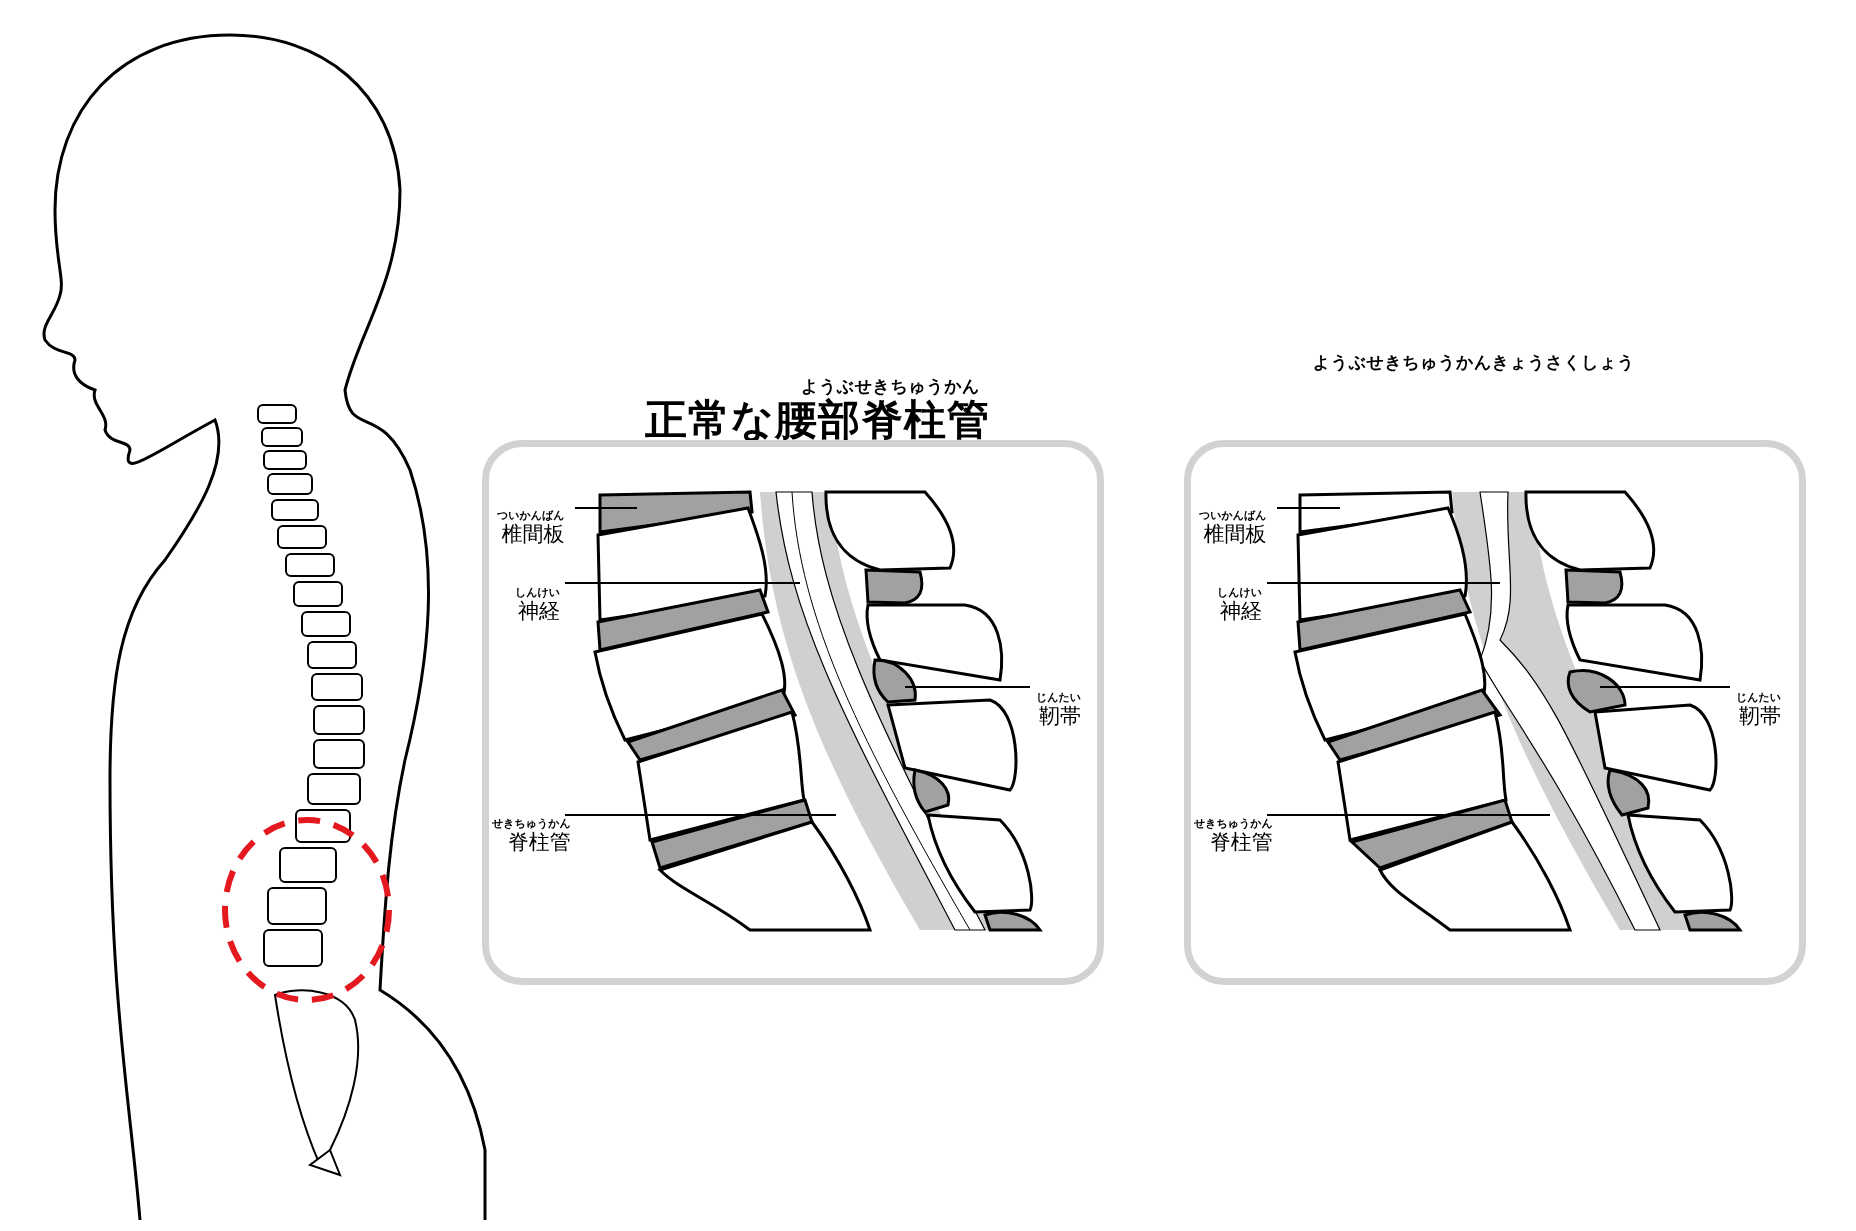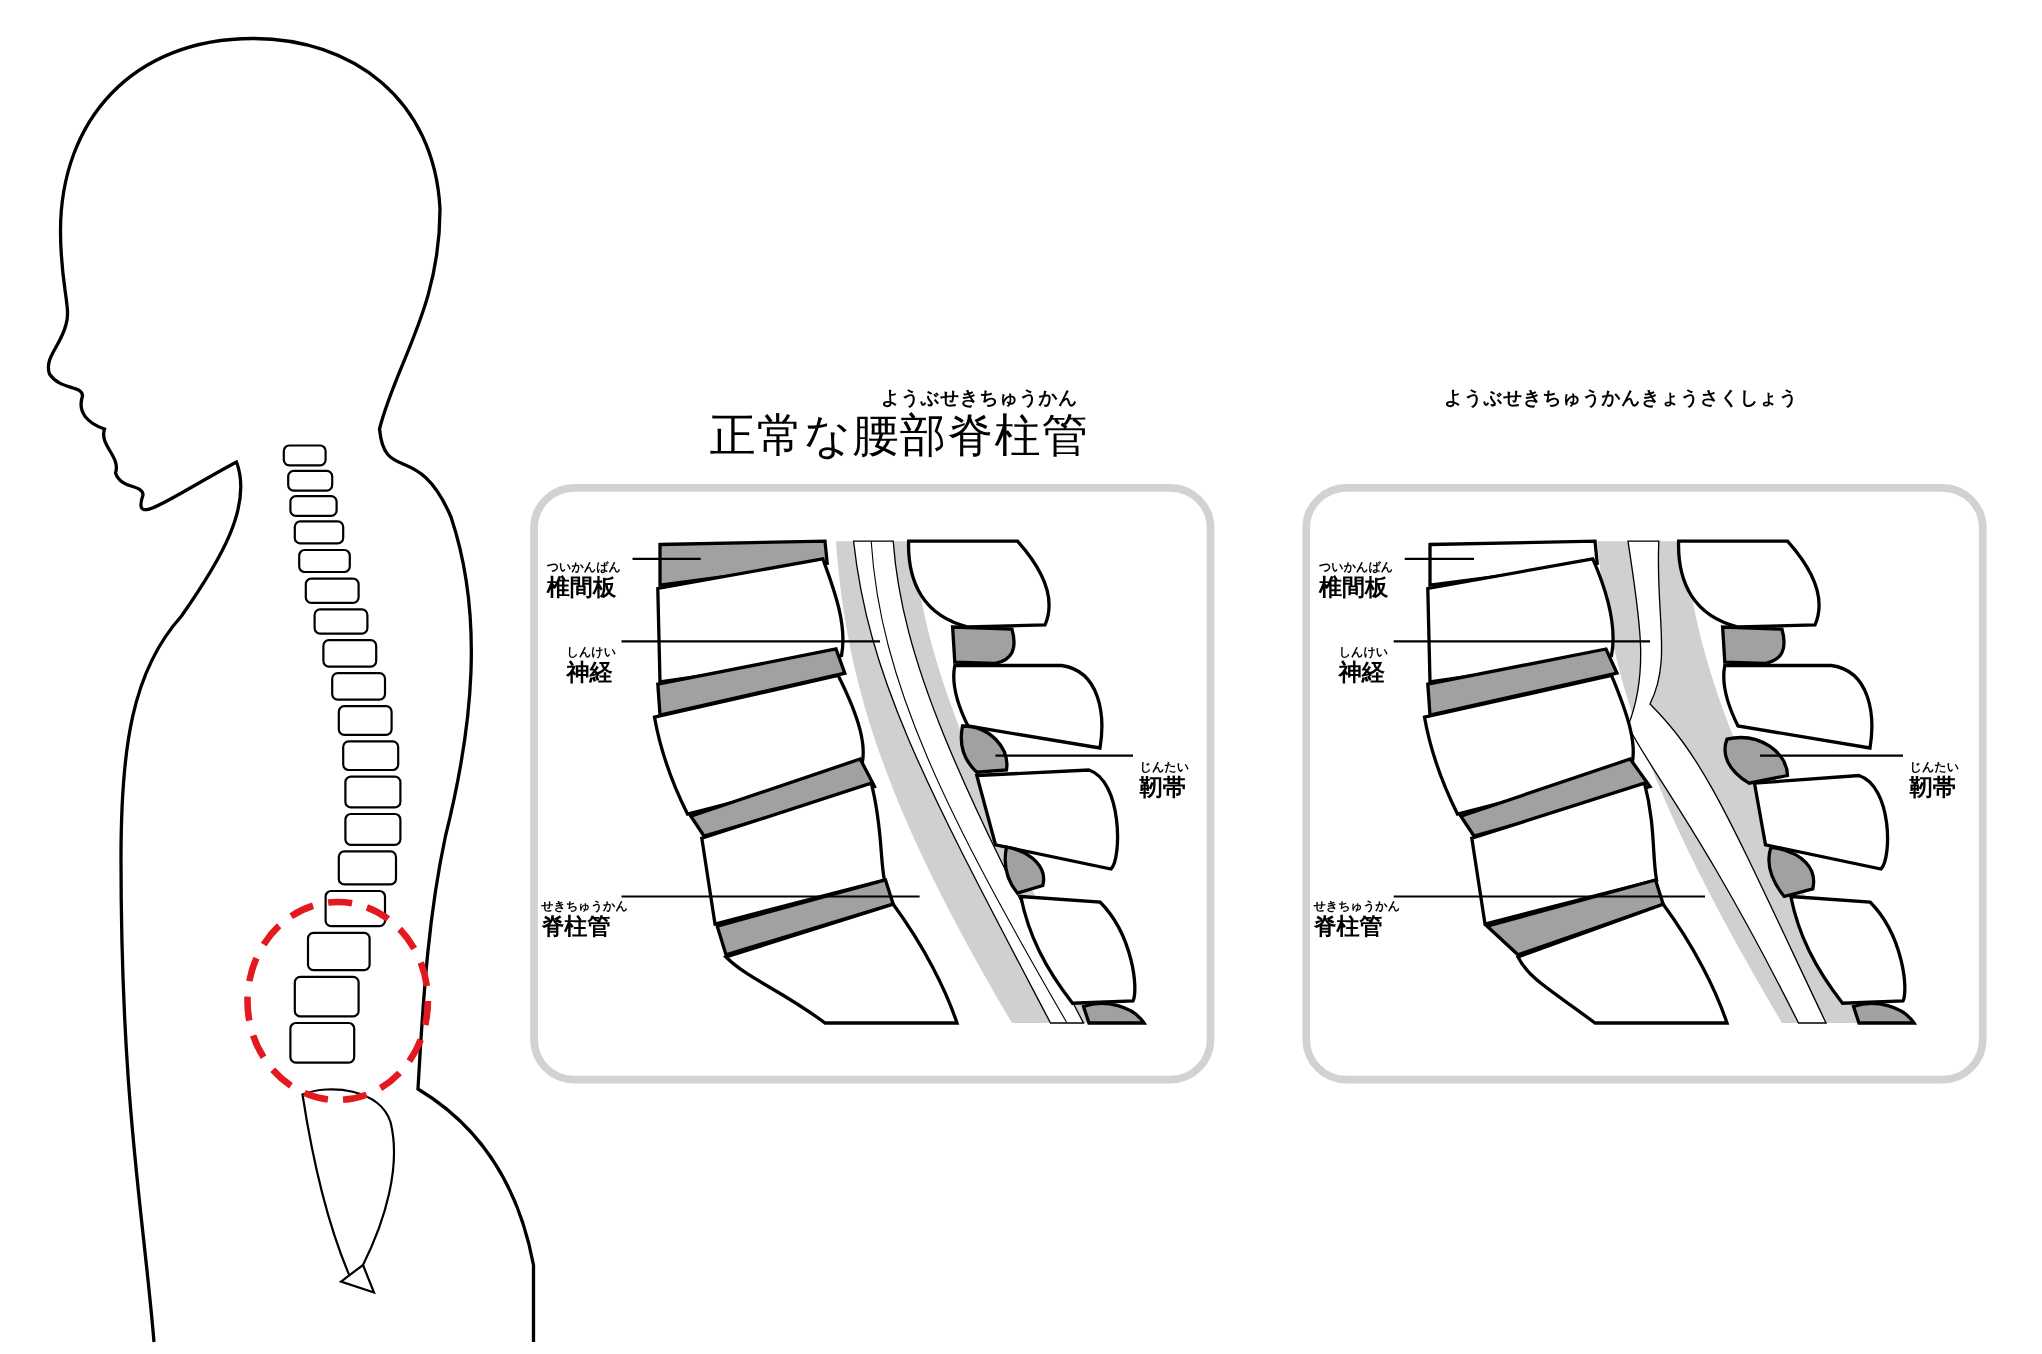--- a/index.html
+++ b/index.html
@@ -1,25 +1,25 @@
 <!DOCTYPE html>
 <html><head>
 <meta charset="utf-8">
 <style>
   html, body { margin: 0; padding: 0; background: #ffffff; }
   body { width: 1856px; height: 1231px; position: relative; overflow: hidden;
          font-family: "DejaVu Sans", "Liberation Sans", sans-serif; color: #000; }
   .title-wrap { position: absolute; text-align: right; }
   .ruby { font-size: 17px; font-weight: bold; letter-spacing: 0.5px; line-height: 20px; }
-  .title { font-size: 42px; font-weight: normal; line-height: 48px; letter-spacing: 1px; }
+  .title { font-size: 42px; font-weight: bold; line-height: 48px; letter-spacing: 1px; }
   .panel { position: absolute; border: 7px solid #d2d2d2; border-radius: 40px; background: #fff;
            box-sizing: border-box; }
   .lbl { position: absolute; text-align: left; }
   .lbl .r { font-size: 11px; font-weight: bold; line-height: 13px; display: block; margin-top: 24px; }
-  .lbl .t { font-size: 21px; font-weight: bold; line-height: 24px; display: block; }
+  .lbl .t { font-size: 21px; font-weight: normal; line-height: 24px; display: block; text-align: right; }
   svg { position: absolute; left: 0; top: 0; }
 </style>
 </head>
 <body>
 
 <svg width="1856" height="1231">
   <path d="M485,1220 L485,1150 C470,1070 430,1020 380,990 C385,900 390,830 405,760 C430,660 440,560 410,470 C380,400 350,440 345,390 C360,330 400,280 400,190 C395,90 320,35 230,35 C120,35 55,110 55,210 C55,260 65,280 60,295 C55,315 40,325 45,340 C55,355 75,350 75,360 C70,375 80,385 95,390 C90,405 110,415 105,430 C110,445 130,440 130,450 C120,480 150,455 215,420 C230,460 200,510 165,560 C120,610 110,680 110,780 C110,1000 130,1100 140,1220" fill="none" stroke="#000" stroke-width="3"></path>
 
   <g fill="#fff" stroke="#000" stroke-width="2">
     <rect x="258" y="405" width="38" height="18" rx="5"></rect>
@@ -40,21 +40,21 @@
     <rect x="280" y="848" width="56" height="34" rx="5"></rect>
     <rect x="268" y="888" width="58" height="36" rx="5"></rect>
     <rect x="264" y="930" width="58" height="36" rx="5"></rect>
     <path d="M275,995 C300,985 345,990 355,1020 C365,1060 350,1110 330,1150 L320,1165 C300,1120 285,1060 275,995 Z"></path>
     <path d="M330,1150 L340,1175 L310,1165 Z"></path>
   </g>
   <ellipse cx="307" cy="910" rx="82" ry="90" fill="none" stroke="#e3191f" stroke-width="6" stroke-dasharray="22 14"></ellipse>
 </svg>
 
 <div class="title-wrap" style="left:640px; top:352px; width:350px;">
-  <div class="ruby" style="padding-right:10px;">ようぶせきちゅうかん</div>
+  <div class="ruby" style="padding-right:10px;margin-top:24px;">ようぶせきちゅうかん</div>
   <div class="title">正常な腰部脊柱管</div>
 </div>
 <div class="title-wrap" style="left:1300px; top:352px; width:345px;">
   <div class="ruby" style="padding-right:10px;">ようぶせきちゅうかんきょうさくしょう</div>
 </div>
 
 <div class="panel" style="left:482px; top:440px; width:622px; height:545px;"></div>
 
 <div class="panel" style="left:1184px; top:440px; width:622px; height:545px;"></div>
 

